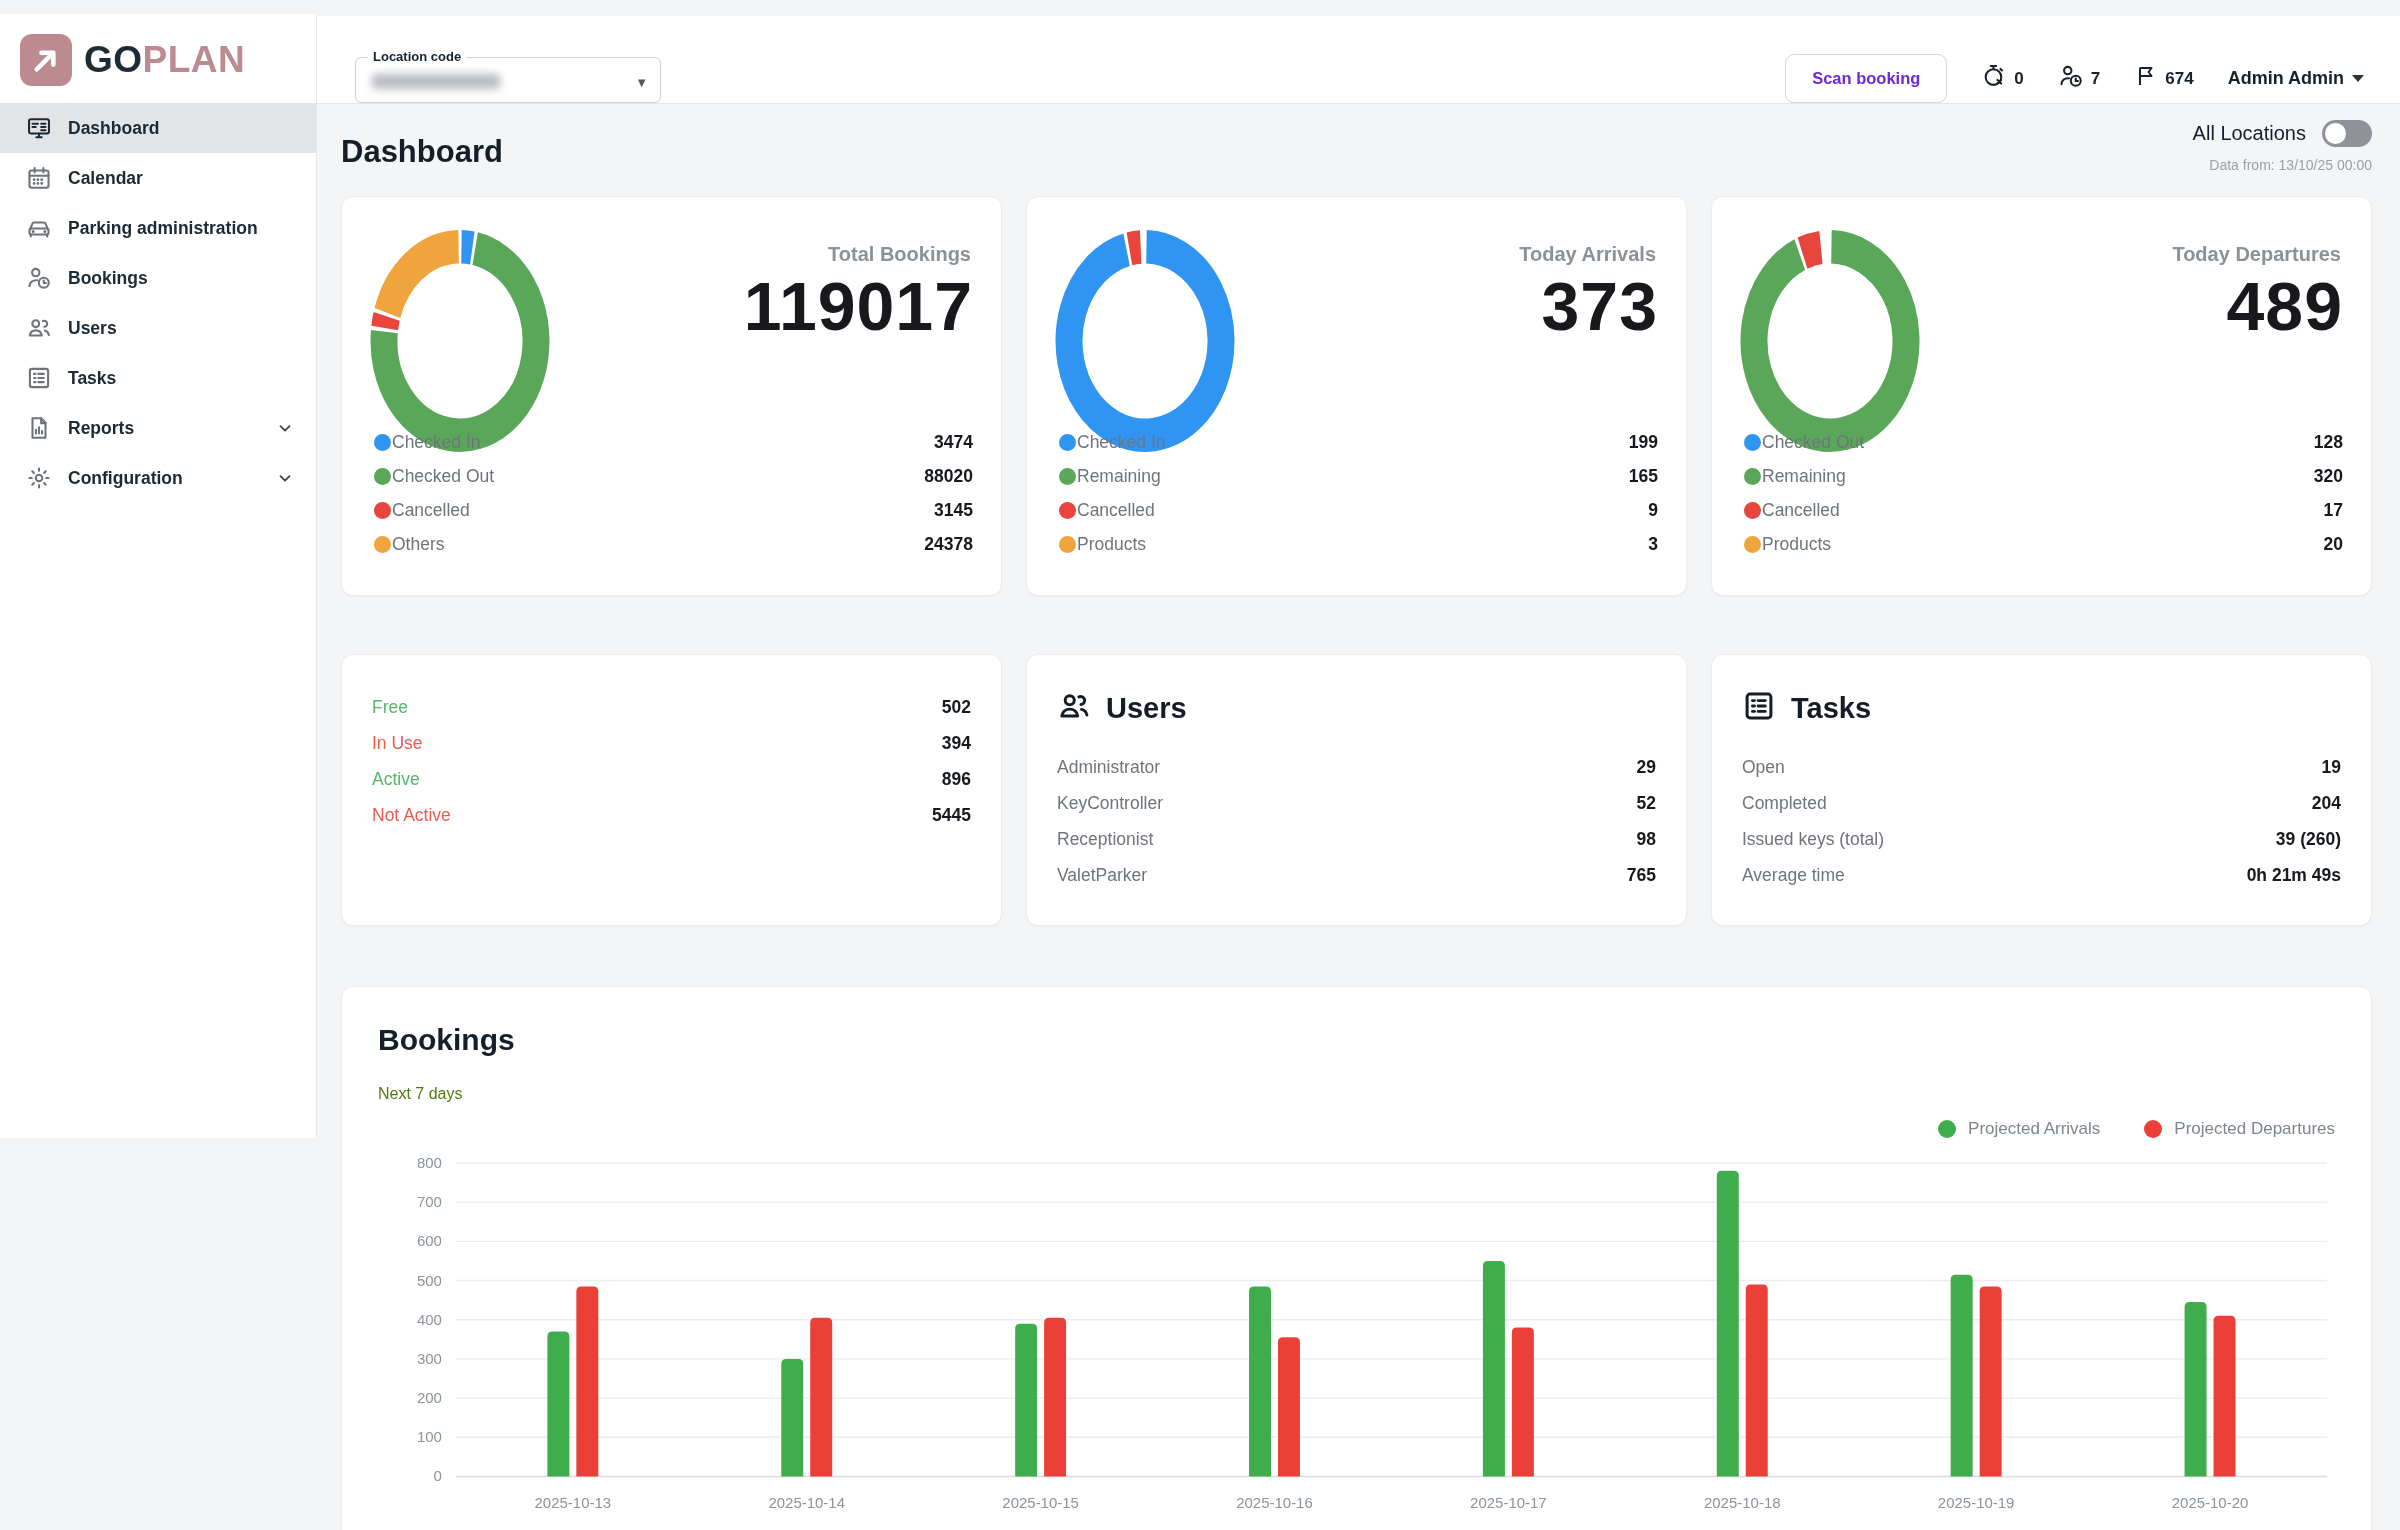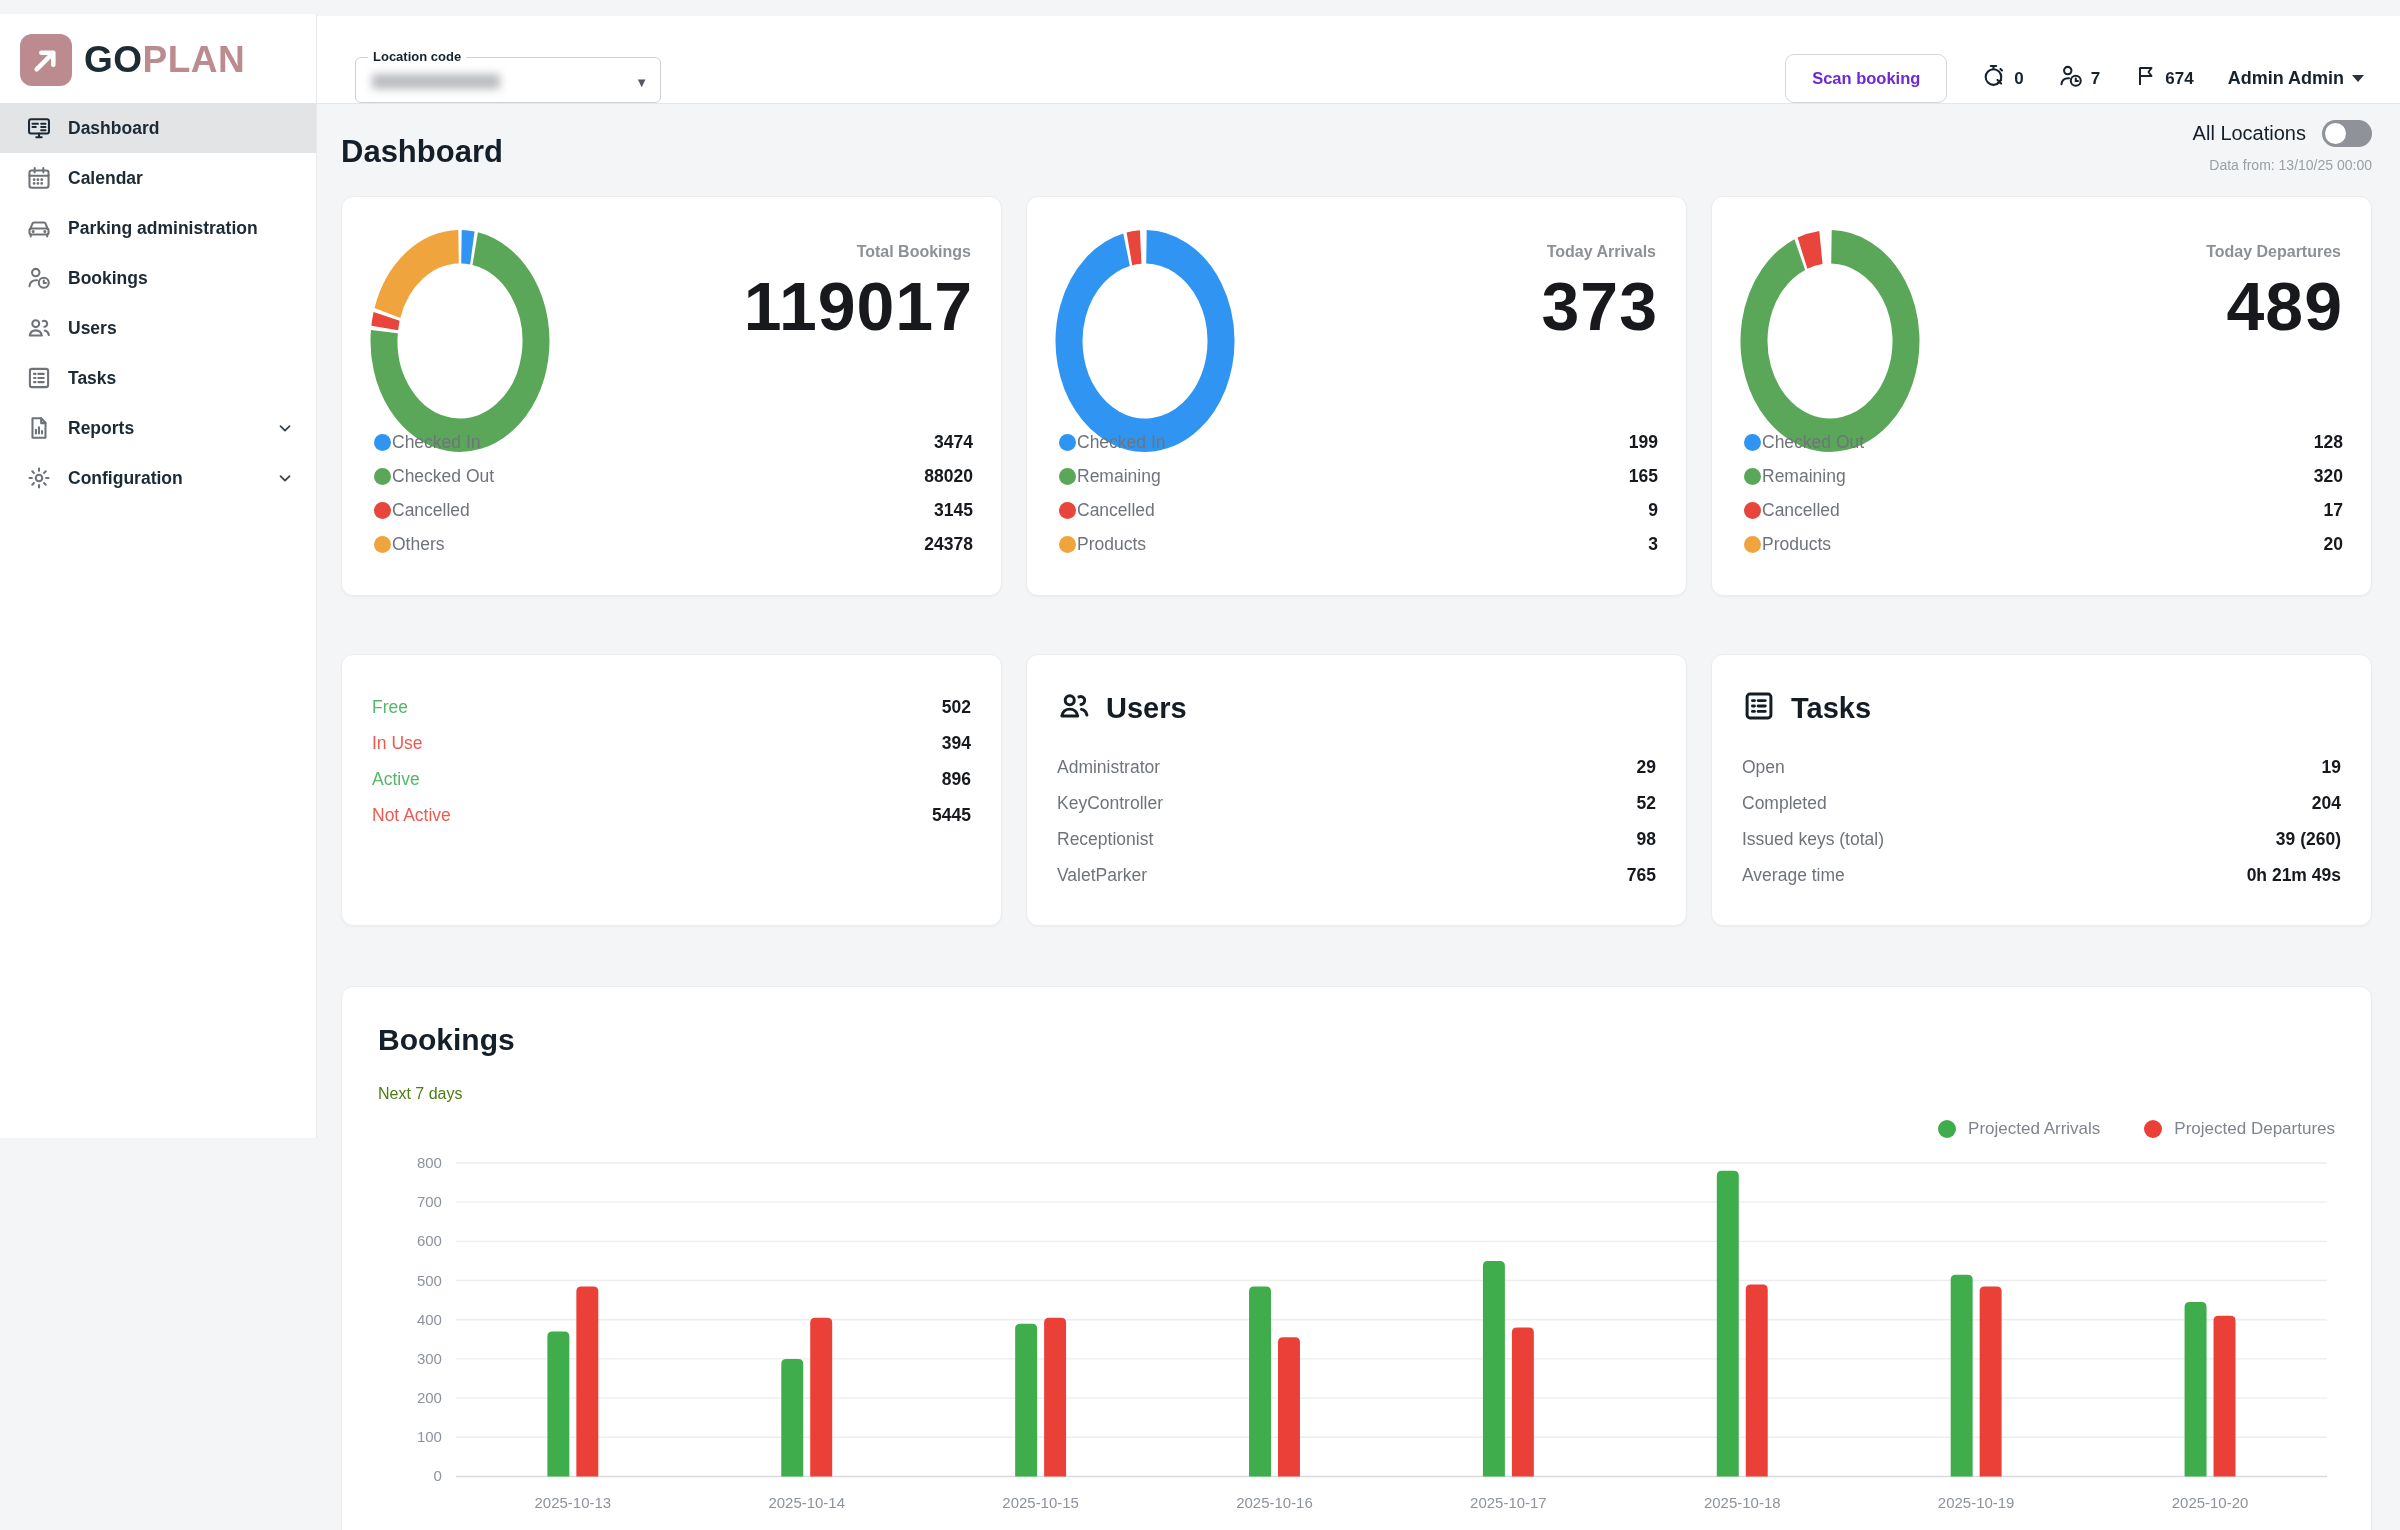--- a/index.html
+++ b/index.html
@@ -71,21 +71,21 @@
   .toggle .knob { position:absolute; left:3px; top:3px; width:21px; height:21px; border-radius:50%; background:#fff; }
   .data-from { margin-top: 10px; font-size: 14px; color:#9aa0a6; }
   .cards-row { display:grid; grid-template-columns: repeat(3, 1fr); gap: 24px; }
   .card {
     background:#fff; border:1px solid #ececee; border-radius: 12px;
     box-shadow: 0 1px 2px rgba(20,30,40,0.04);
   }
   
   .stat-card { height: 400px; position:relative; }
   .donut-wrap { position:absolute; left: 26px; top: 30px; }
-  .stat-title { position:absolute; top: 46px; right: 30px; font-size: 16px; font-weight: 700; color:#8c9197; }
+  .stat-title { position:absolute; top: 46px; right: 30px; font-size: 20px; font-weight: 700; color:#8c9197; }
   .stat-total { position:absolute; top: 70px; right: 28px; font-size: 68px; font-weight: 800; color:#17191c; letter-spacing: 1px; }
   .stat-legend { position:absolute; left: 32px; right: 28px; top: 228px; }
   .leg-row { display:flex; align-items:center; height: 34px; }
   .leg-dot { width:17px; height:17px; border-radius:50%; flex:0 0 auto; }
   .leg-label { margin-left: 1px; font-size: 17.5px; color:#6f747b; }
   .leg-value { margin-left:auto; font-size: 17.5px; font-weight: 800; color:#16191d; }
   
   .info-card { height: 272px; padding: 34px 30px 0 30px; }
   .info-head { display:flex; align-items:center; gap: 15px; margin-bottom: 22px; color:#141d26; }
   .info-title { font-size: 29px; font-weight: 800; }

